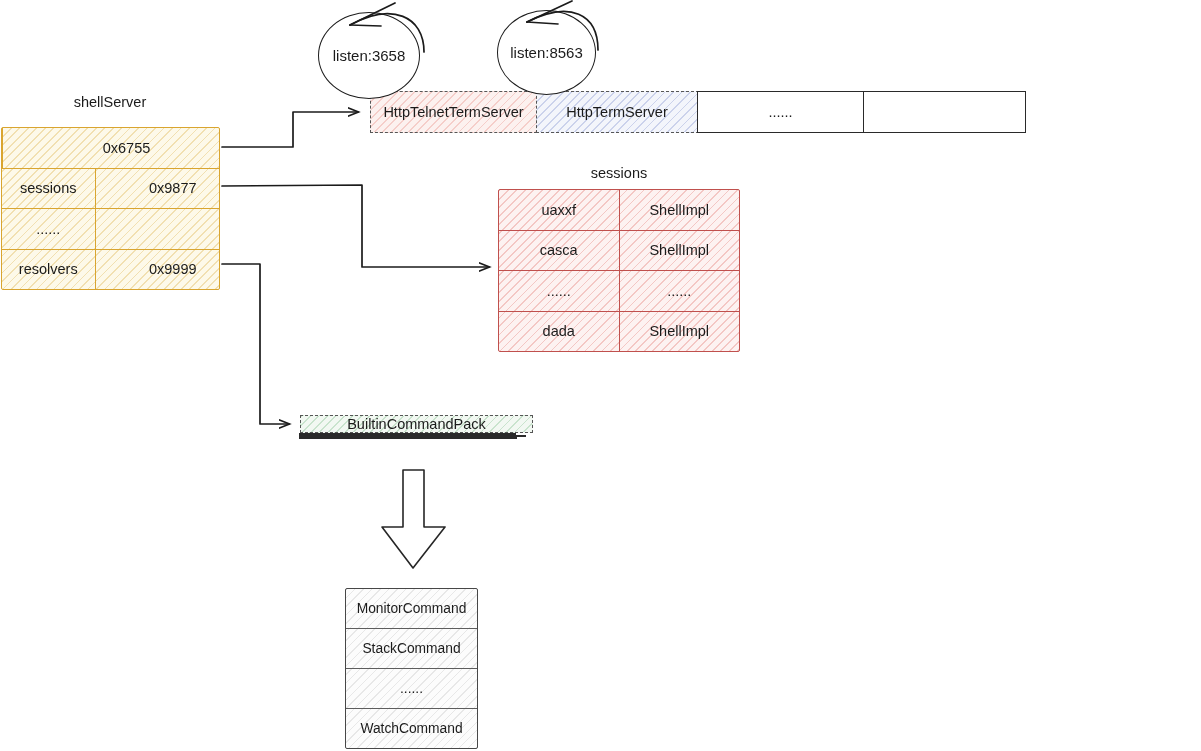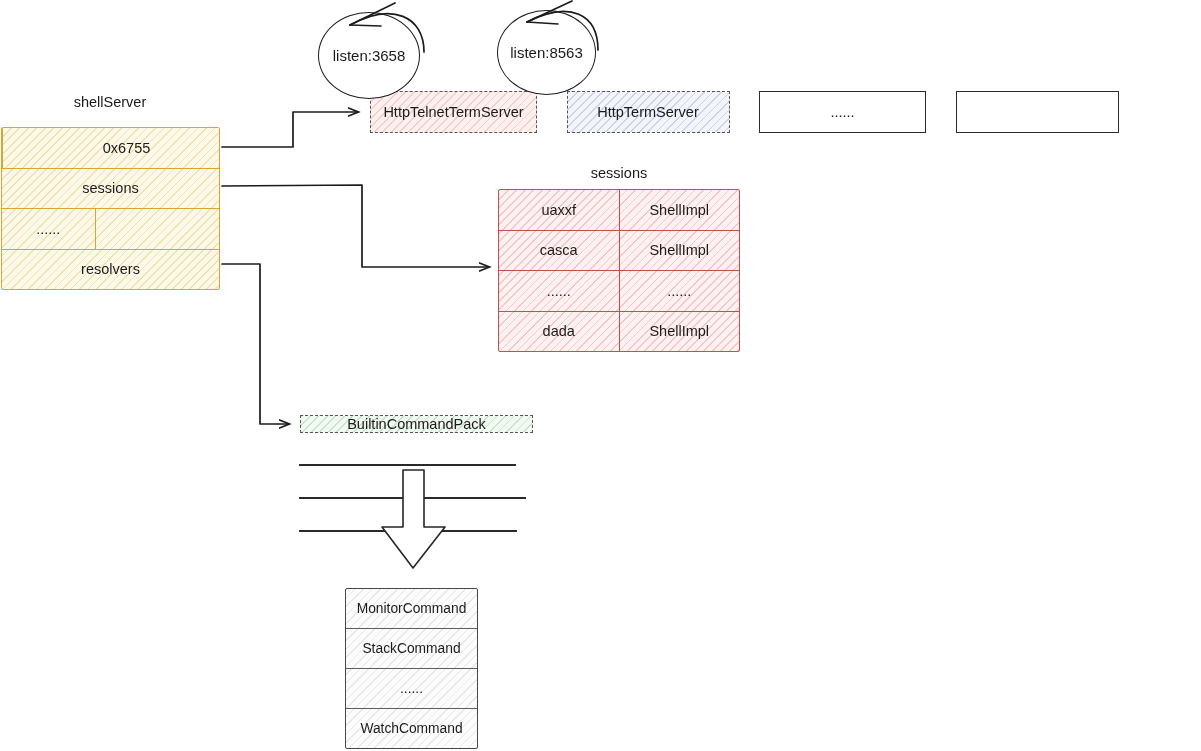--- a/index.html
+++ b/index.html
@@ -28,21 +28,21 @@
   .trow { flex:1; display:flex; }
   .tcell { flex:1; display:flex; align-items:center; justify-content:center; font-size:14.5px; }
   .yellow { left:1px; top:127px; width:219px; height:163px; border:1.6px solid #d9a52f; }
   .yellow .trow + .trow { border-top:1.3px solid #d9a52f; }
   .yellow .tcell.val { border-left:1.3px solid #d9a52f;padding-left:31px; }
   .redtbl { left:498px; top:189px; width:242px; height:163px; border:1.6px solid #c0504d; }
   .redtbl .trow + .trow { border-top:1.3px solid #c0504d; }
   .redtbl .tcell.val { border-left:1.3px solid #c0504d; }
 
   
-  .hstack { position:absolute; display:flex; z-index:2;gap:31px; }
+  .hstack { position:absolute; display:flex; z-index:2; }
   .top-array { left:370px; top:91px; height:42px; }
   .bottom-array { left:300px; top:415px; height:43px;flex-direction:column; }
   .hcell { box-sizing:border-box; display:flex; align-items:center; justify-content:center; font-size:14.5px; }
   .hcell.solid { border:1.5px solid #2a2a2a; background:#ffffff; }
   .hcell.dashed { border:1.5px dashed #565656; }
   .hcell + .hcell { margin-left:-1.5px; }
 
   
   .circle { position:absolute; border:1.7px solid #1d1d1d; border-radius:50%; background:#fff;
     display:flex; align-items:center; justify-content:center; font-size:15px; z-index:4; box-sizing:border-box; }
@@ -65,27 +65,29 @@
 <div class="canvas">
 
   <div class="label" style="left:0; top:94px; width:220px;">shellServer</div>
 
   <div class="table yellow h-yellow">
     <div class="trow">
       <div class="tcell val">0x6755</div>
     </div>
     <div class="trow">
       <div class="tcell key">sessions</div>
+      <div class="tcell val">0x9877</div>
     </div>
     <div class="trow">
       <div class="tcell key">......</div>
       <div class="tcell val"></div>
     </div>
     <div class="trow">
       <div class="tcell key">resolvers</div>
+      <div class="tcell val">0x9999</div>
     </div>
   </div>
 
   <div class="hstack top-array">
     <div class="hcell dashed h-pink" style="width:167px;">HttpTelnetTermServer</div>
     <div class="hcell dashed h-blue" style="width:163px;">HttpTermServer</div>
     <div class="hcell solid" style="width:167px;">......</div>
     <div class="hcell solid" style="width:163px;"></div>
   </div>
 

